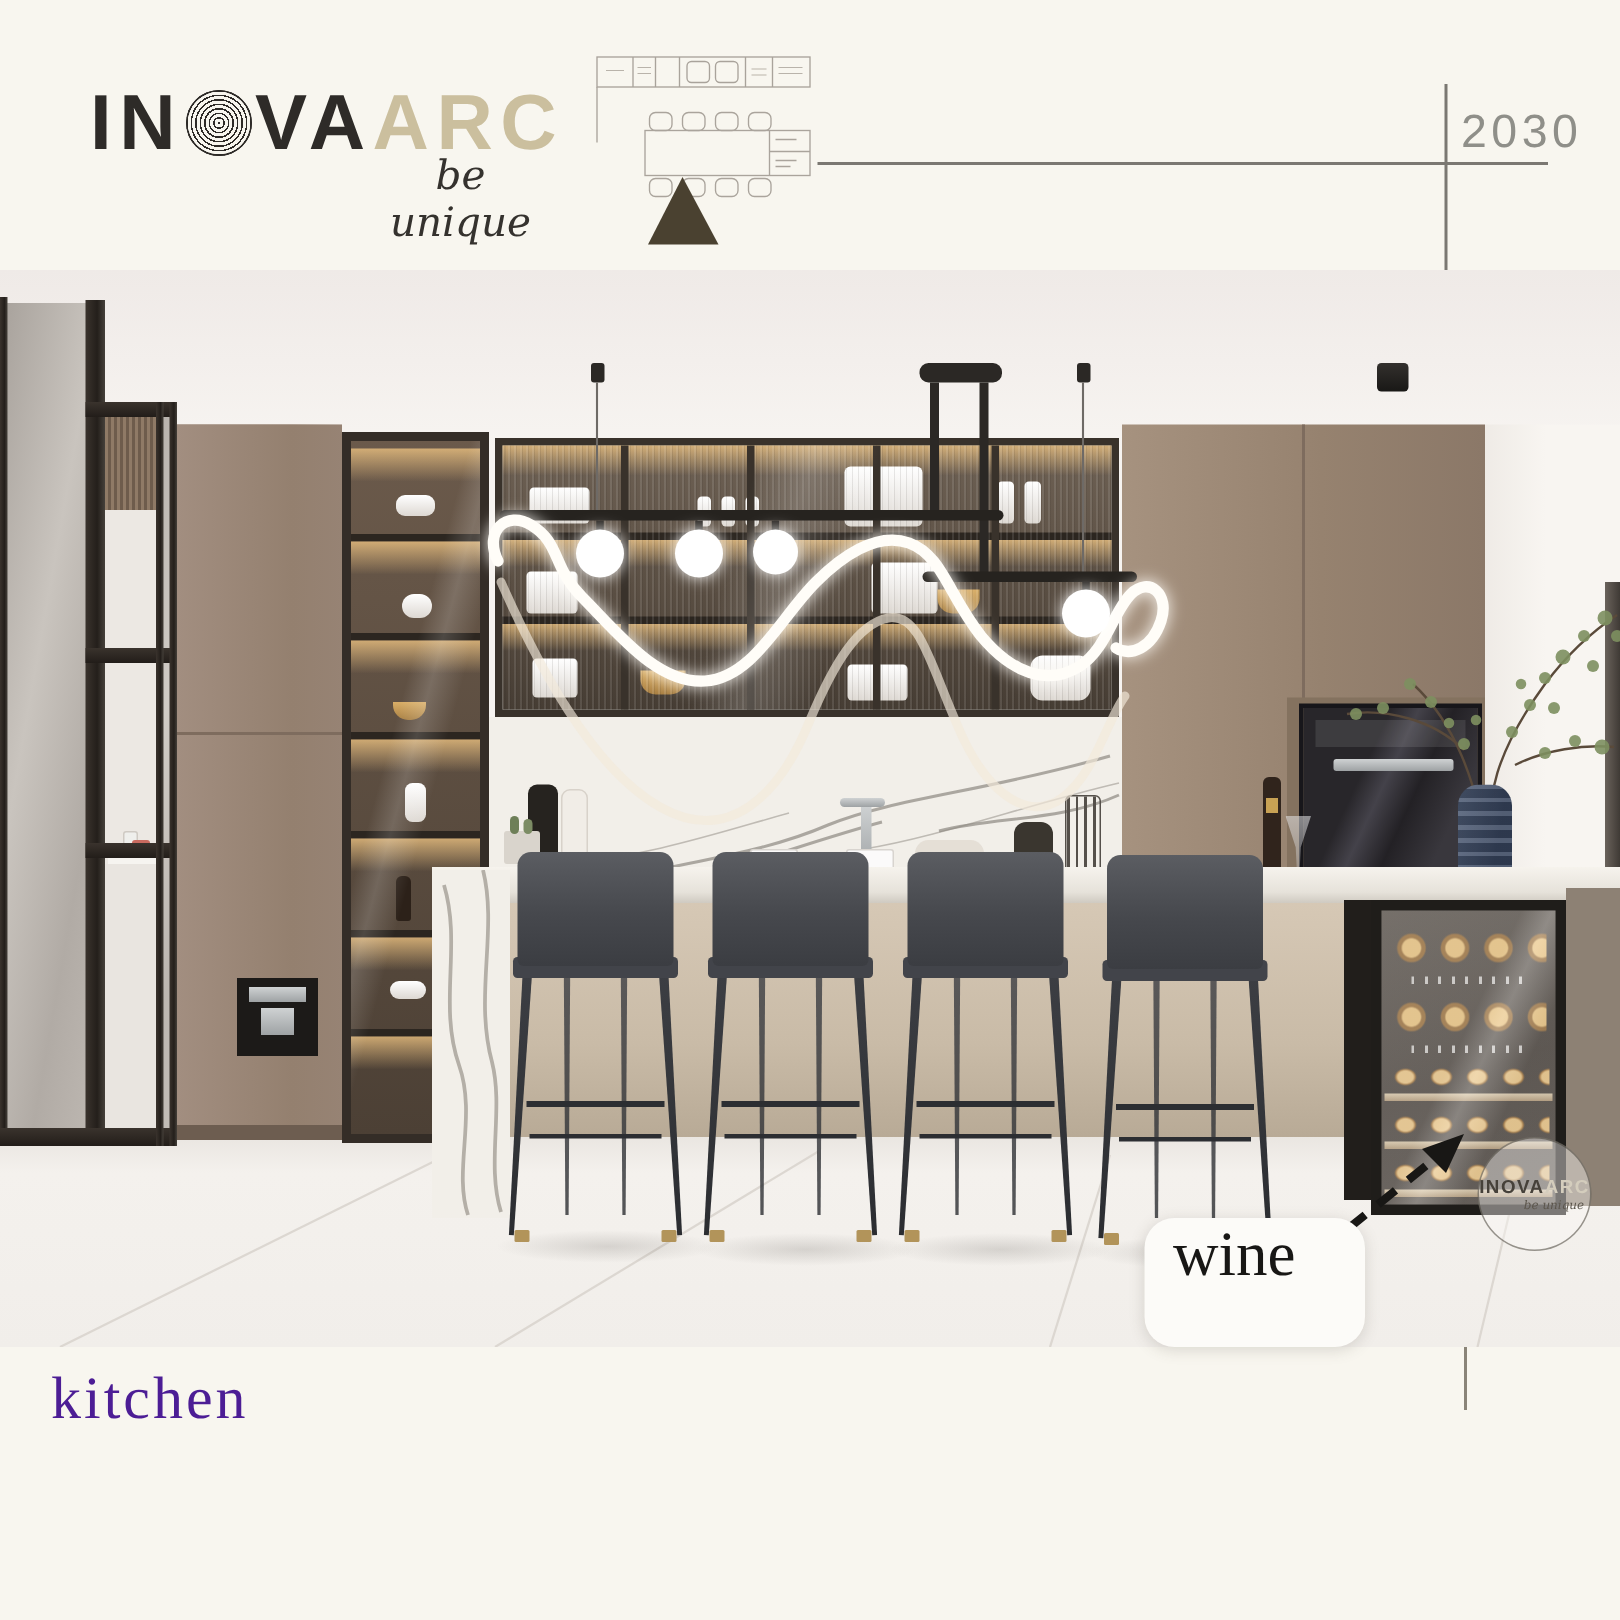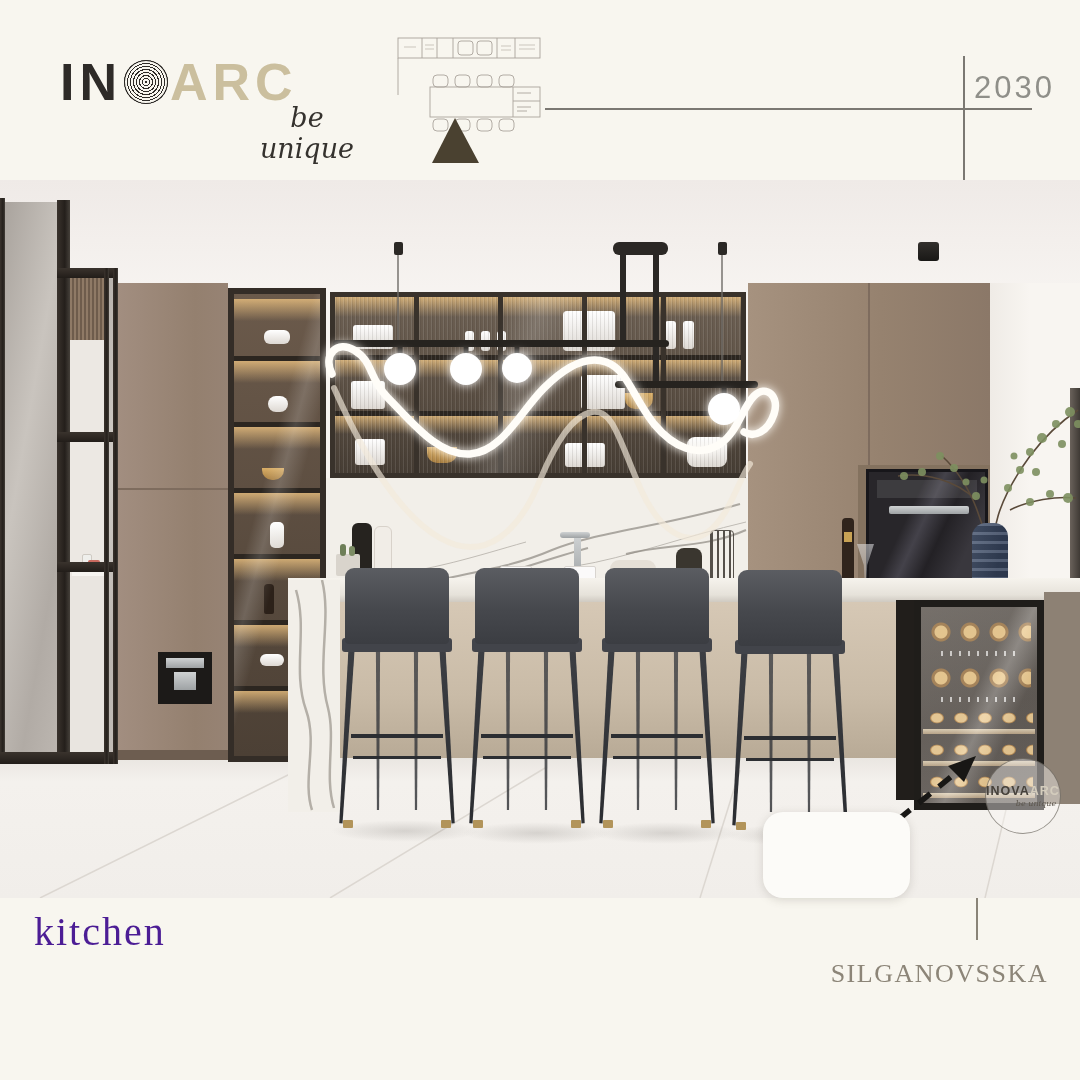--- a/index.html
+++ b/index.html
@@ -96,20 +96,21 @@
              font-size:26px; letter-spacing:1.5px; color:#8c8578; line-height:43px; }
 </style>
 </head>
 <body>
 
 <div class="page">
 
   <div class="logo">
     <span>IN</span>
       <span class="o-print"></span>
+      <span>VA</span>
       <span class="accent">ARC</span>
   </div>
   <div class="tagline">be unique</div>
 
   <svg class="plan" width="158" height="140" viewBox="0 0 158 140">
     <g stroke="#a9a39b" stroke-width="0.9" fill="none">
       <rect x="3" y="5" width="142" height="20"></rect>
       <line x1="27" y1="5" x2="27" y2="25"></line>
         <line x1="42" y1="5" x2="42" y2="25"></line>
       <line x1="58" y1="5" x2="58" y2="25"></line>
@@ -438,26 +439,26 @@
       <circle cx="724" cy="229" r="16" fill="#ffffff" filter="url(#lampglow)"></circle>
     </svg>
 
     <svg class="abs" style="left:830px;top:560px;" width="170" height="130">
       <line x1="28" y1="112" x2="132" y2="28" stroke="#181715" stroke-width="5.5" stroke-dasharray="15 11"></line>
       <polygon points="146,16 118,26 134,42" fill="#181715"></polygon>
     </svg>
   </div>
 
   <div class="wine-label">
+    <div>wine</div>
   </div>
 
   <div class="watermark">
     <div class="wm-line1"><span>INOVA</span><span class="accent">ARC</span></div>
     <div class="wm-line2">be unique</div>
   </div>
 
   <div class="title">kitchen</div>
   <div class="rule-v-bottom"></div>
   <div class="project">
-    <div>SILGANOVSSKA</div>
   </div>
 
 </div>
 
 </body></html>

